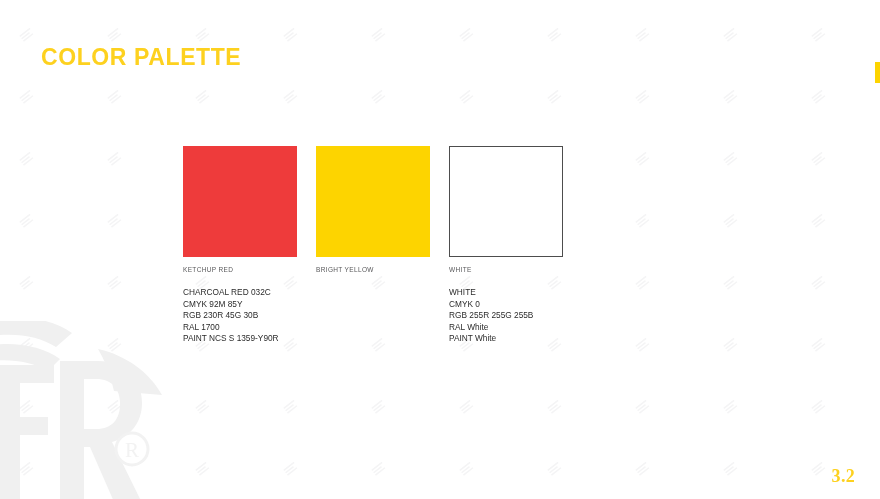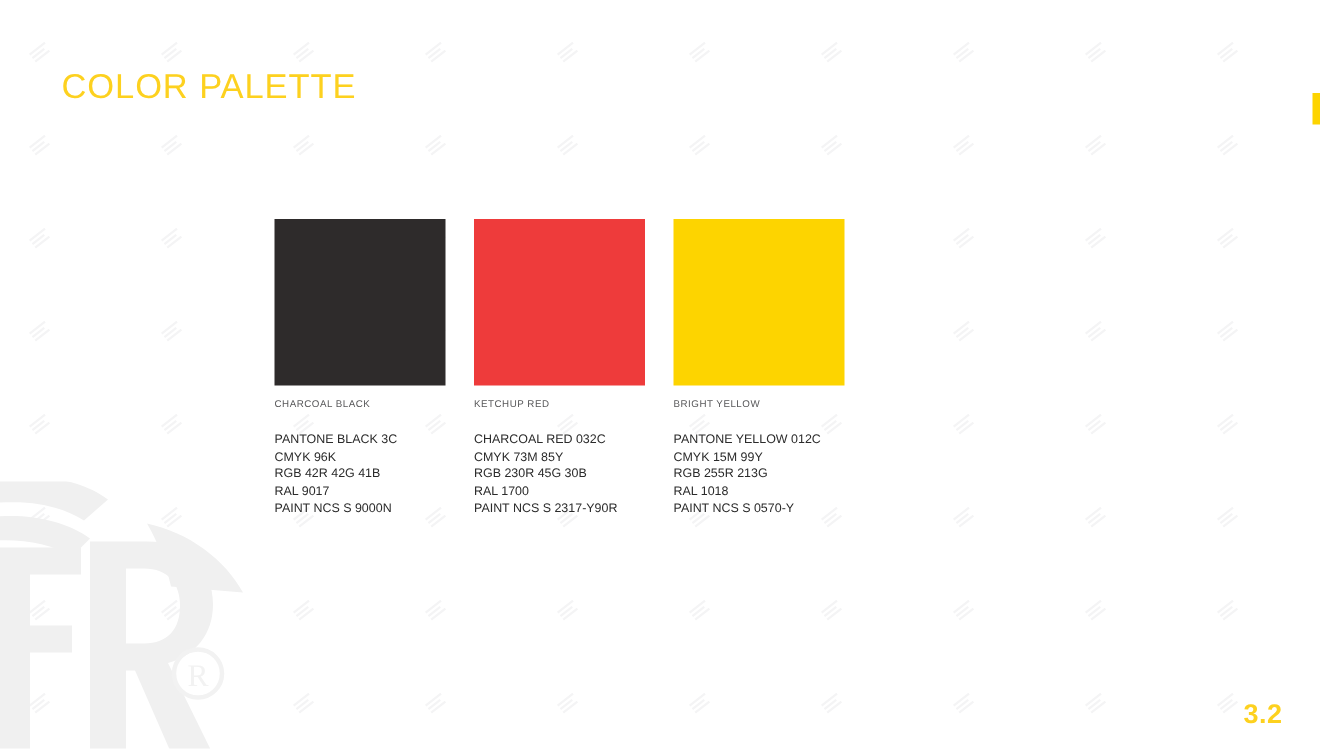--- a/index.html
+++ b/index.html
@@ -37,21 +37,21 @@
     pointer-events: none;
   }
   #brand-watermark svg { display:block; }
 
   
   #page-title {
     position: absolute;
     left: 41px;
     top: 29px;
     font-size: 23px;
-    font-weight: normal;
+    font-weight: bold;
     letter-spacing: 0.6px;
     color: #fdd11f;
     z-index: 5;
     white-space: nowrap;
     font-family: "Liberation Sans", sans-serif;
   }
 
   
   #right-accent-bar {
     position: absolute;
@@ -114,21 +114,21 @@
   
   #page-number {
     position: absolute;
     right: 25px;
     bottom: 12px;
     font-size: 18px;
     font-weight: bold;
     color: #fdd11f;
     z-index: 5;
     letter-spacing: 0.3px;
-    font-family: Liberation Sans, sans-serif;
+    font-family: Liberation Serif, serif;
   }
 </style>
 </head>
 <body style="background: rgb(255, 255, 255);">
 
 <div id="watermark-texture">
   <svg width="880" height="499" viewBox="0 0 880 499" xmlns="http://www.w3.org/2000/svg">
     <defs>
       <pattern id="wmpat" x="0" y="0" width="88" height="62" patternUnits="userSpaceOnUse">
         <g transform="rotate(-38 30 30)" fill="#f4f4f5">
@@ -163,52 +163,45 @@
     <text x="146" y="136" font-family="Liberation Serif, serif" font-size="21" fill="#f2f2f2" text-anchor="middle">R</text>
   </svg>
 </div>
 
 <h1 id="page-title" style="color: rgb(253, 209, 31);">COLOR PALETTE</h1>
 
 <div id="right-accent-bar" style="background: rgb(253, 212, 0);"></div>
 
 <div id="palette-grid">
 
-  <div class="palette-column">
-    <div class="swatch" style="background: rgb(46, 43, 43);"></div>
-    <div class="swatch-name">CHARCOAL BLACK</div>
-    <div class="swatch-specs">
-      <span class="spec-line">PANTONE BLACK 3C</span>
-      <span class="spec-line">CMYK 96K</span>
-      <span class="spec-line">RGB 42R 42G 41B</span>
-      <span class="spec-line">RAL 9017</span>
-      <span class="spec-line">PAINT NCS S 9000N</span>
-    </div>
-  </div>
 
   <div class="palette-column">
     <div class="swatch" style="background: rgb(238, 59, 59);"></div>
     <div class="swatch-name">KETCHUP RED</div>
     <div class="swatch-specs">
       <span class="spec-line">CHARCOAL RED 032C</span>
-      <span class="spec-line">CMYK 73M 85Y</span>
+      <span class="spec-line">CMYK 92M 85Y</span>
       <span class="spec-line">RGB 230R 45G 30B</span>
       <span class="spec-line">RAL 1700</span>
-      <span class="spec-line">PAINT NCS S 2317-Y90R</span>
+      <span class="spec-line">PAINT NCS S 1359-Y90R</span>
     </div>
   </div>
 
   <div class="palette-column">
     <div class="swatch" style="background: rgb(253, 212, 0);"></div>
     <div class="swatch-name">BRIGHT YELLOW</div>
+  </div>
+
+  <div class="palette-column">
+    <div class="swatch bordered" style="background: rgb(255, 255, 255);"></div>
+    <div class="swatch-name">WHITE</div>
     <div class="swatch-specs">
-      <span class="spec-line">PANTONE YELLOW 012C</span>
-      <span class="spec-line">CMYK 15M 99Y</span>
-      <span class="spec-line">RGB 255R 213G</span>
-      <span class="spec-line">RAL 1018</span>
-      <span class="spec-line">PAINT NCS S 0570-Y</span>
+      <span class="spec-line">WHITE</span>
+      <span class="spec-line">CMYK 0</span>
+      <span class="spec-line">RGB 255R 255G 255B</span>
+      <span class="spec-line">RAL White</span>
+      <span class="spec-line">PAINT White</span>
     </div>
   </div>
 
-
 </div>
 
 <div id="page-number" style="color: rgb(253, 209, 31);">3.2</div>
 
 </body></html>

